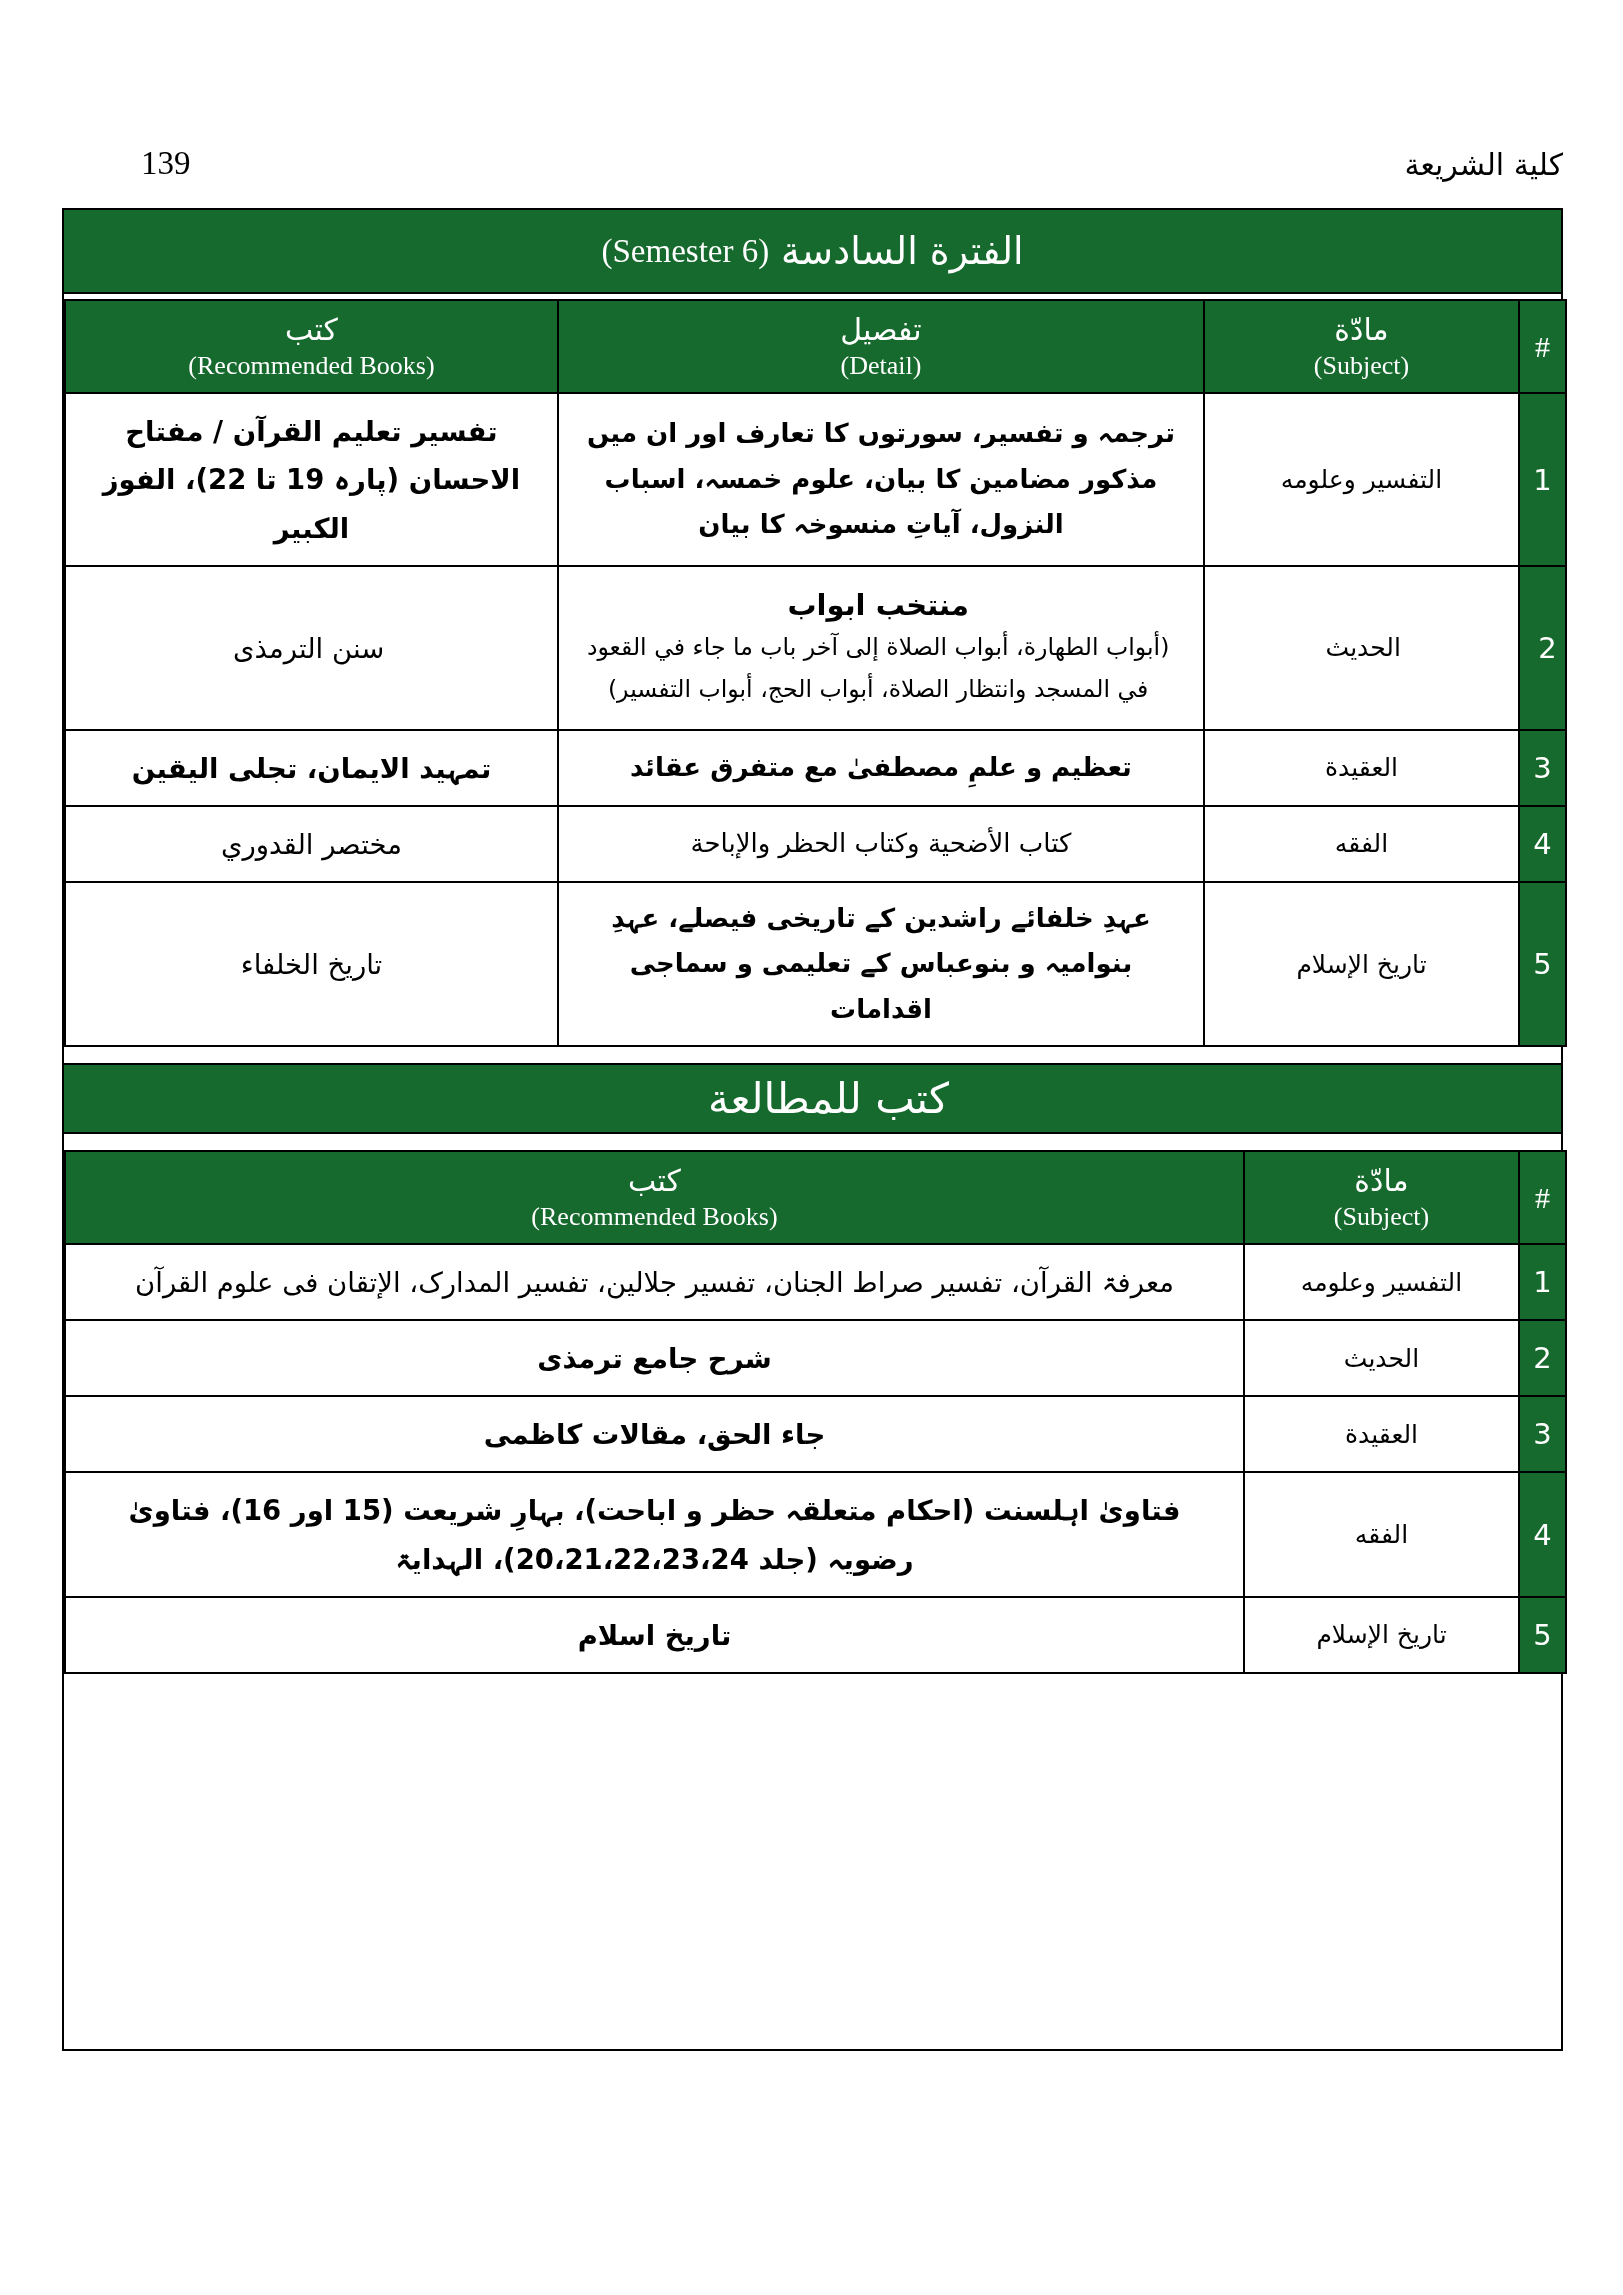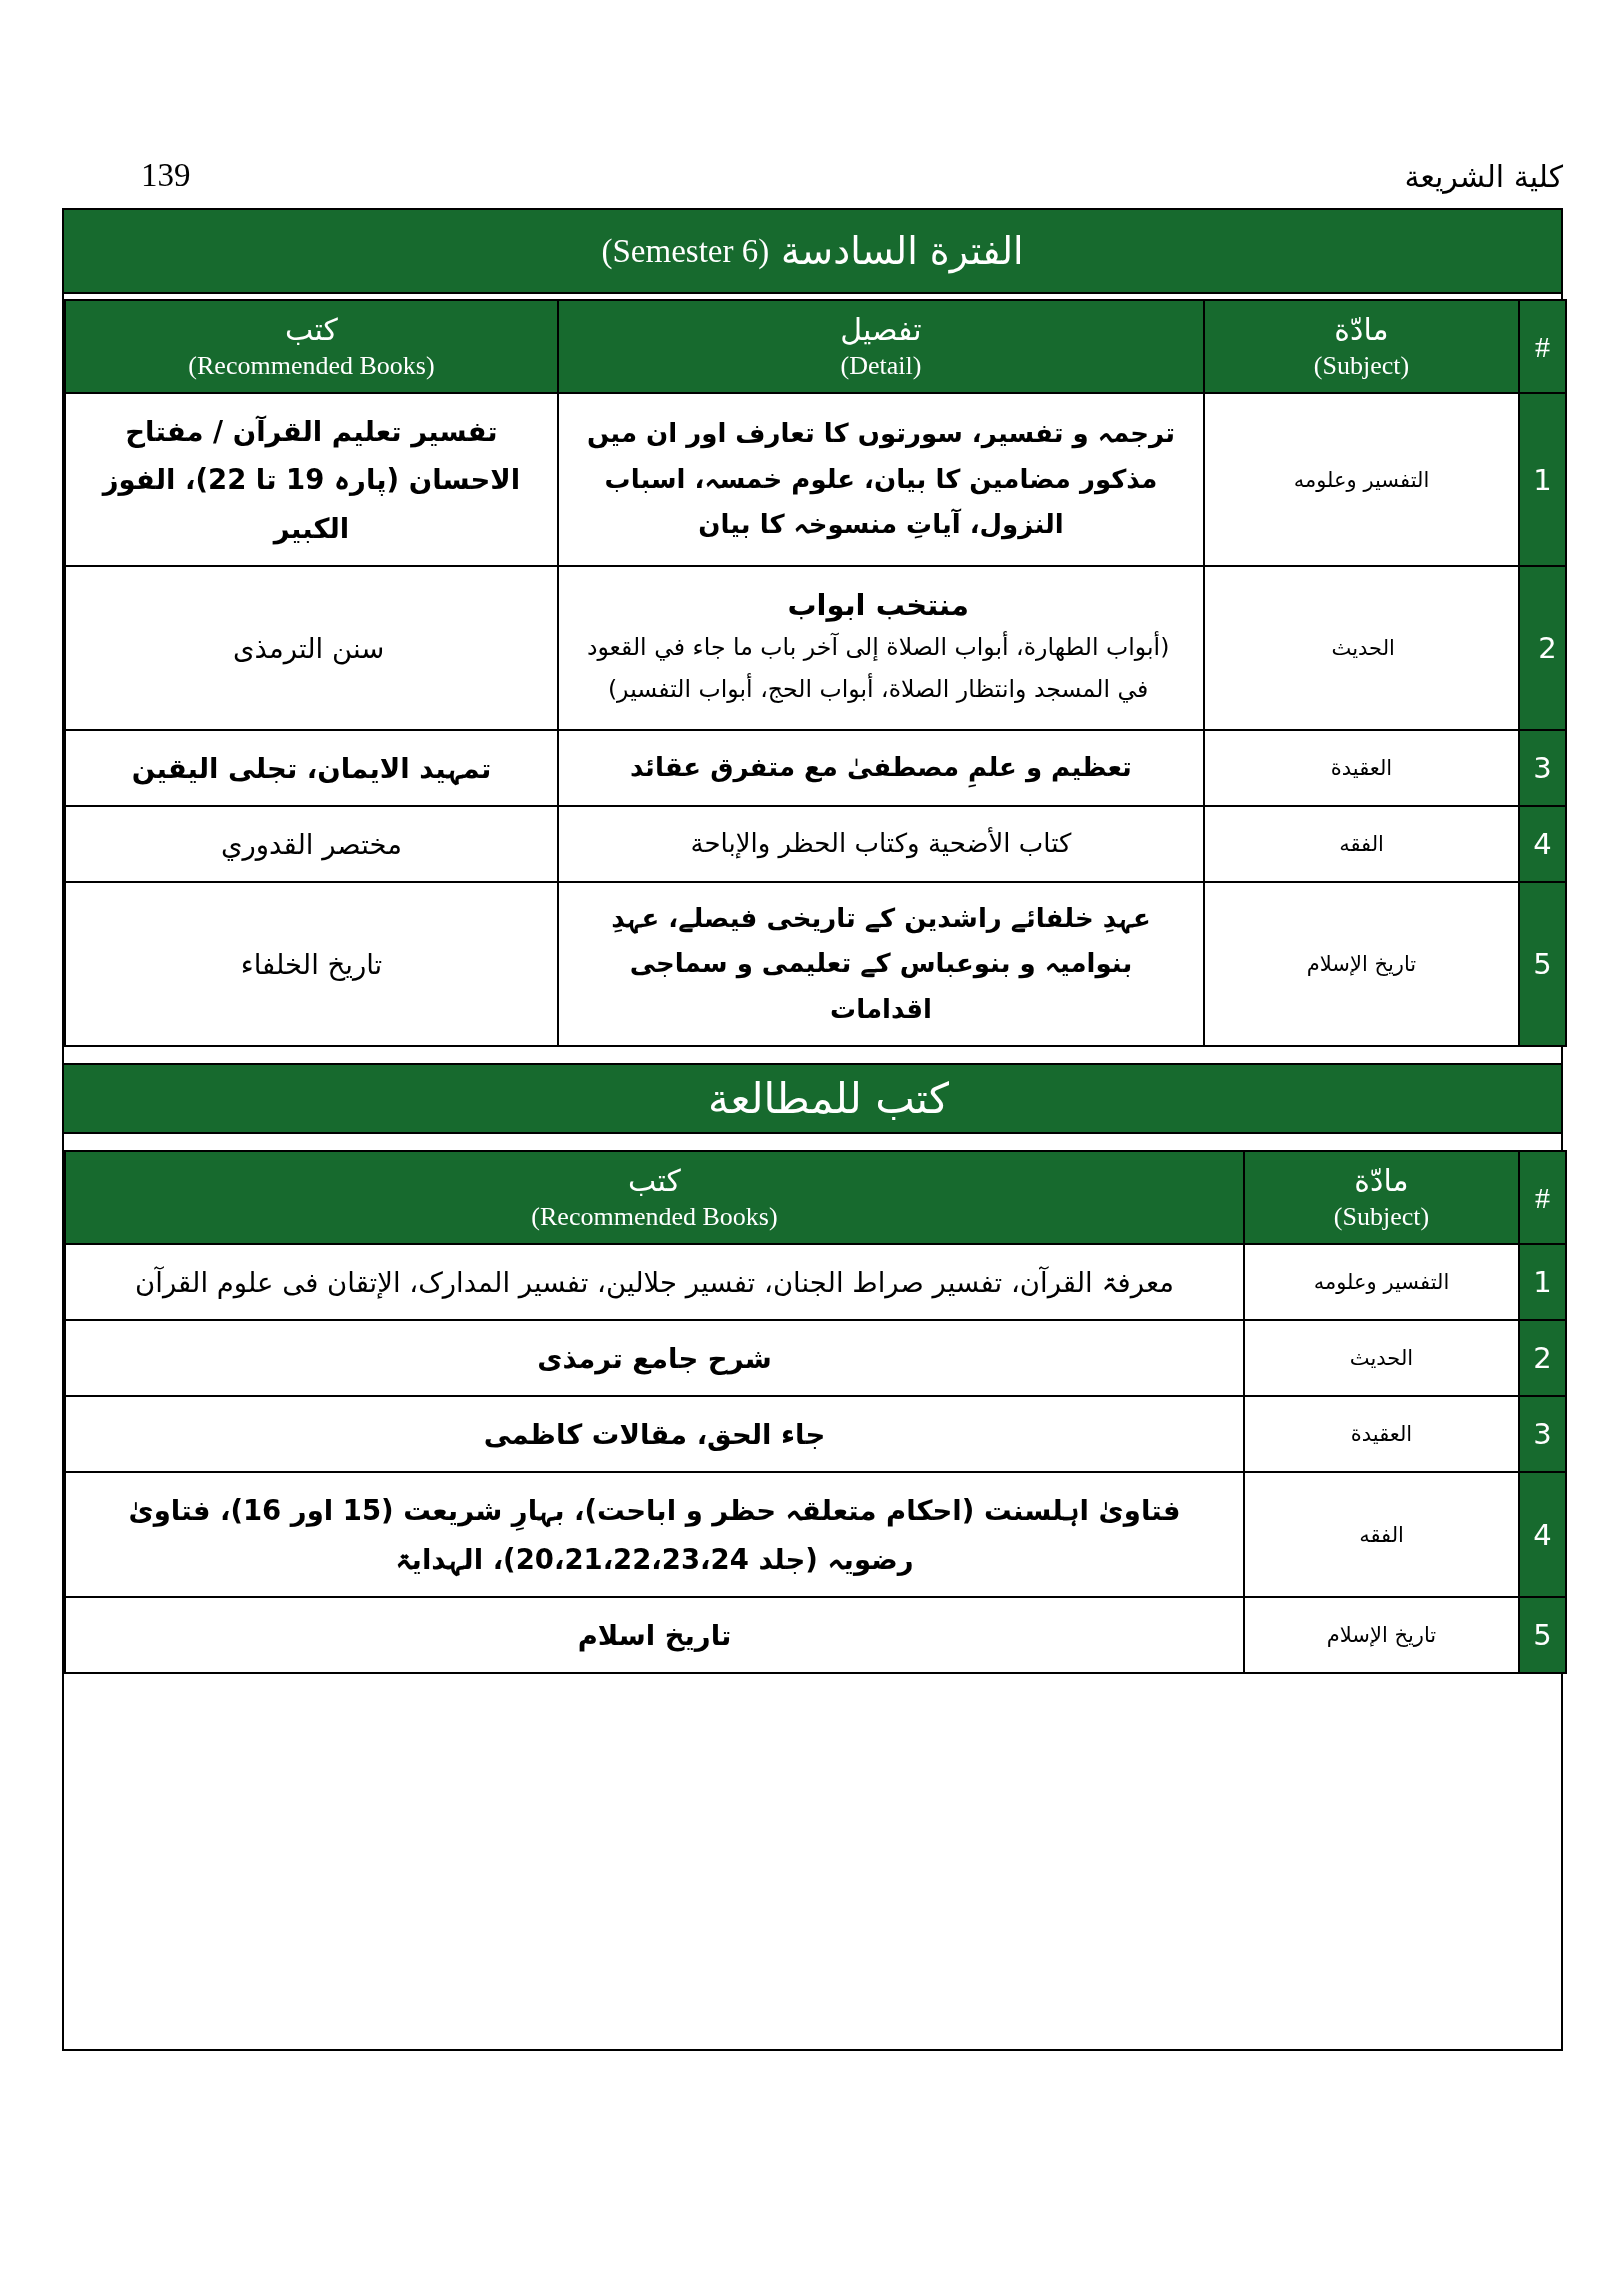--- a/index.html
+++ b/index.html
@@ -7,21 +7,21 @@
   body {
     width: 1623px; height: 2295px;
     position: relative;
     font-family: "DejaVu Sans", sans-serif;
     color: #000;
   }
   .serif { font-family: "Liberation Serif", serif; }
 
   
   .page-header {
-    position: absolute; top: 157px; left: 62px; width: 1501px;
+    position: absolute; top: 145px; left: 62px; width: 1501px;
     display: flex; justify-content: space-between; align-items: flex-end;
     direction: ltr;
   }
   .page-number { font-family: "Liberation Serif", serif; font-size: 33px; padding-left: 79px; }
   .faculty-title { font-size: 30px; direction: rtl; }
 
   
   .frame {
     position: absolute; top: 208px; left: 62px;
     width: 1501px; height: 1843px;
@@ -56,21 +56,21 @@
     background: var(--green, #176A2E);
     color: #fff;
     font-weight: normal;
     text-align: center;
   }
   th.green { padding: 9.2px 3.9px; }
   .col-ar { font-size: 30px; display: block; line-height: 1.3; }
   .col-en { font-size: 26px; display: block; line-height: 1.3; color: #fff; }
   td.num { font-size: 29px; }
 
-  td.subject { font-size: 21px; padding: 9.2px 6.5px; }
+  td.subject { font-size: 25px; padding: 9.2px 6.5px; }
   td.detail, td.books { font-size: 26px; padding: 13px 15.7px; line-height: 1.75; margin-top: 8px; }
   td.books { font-size: 27.5px; }
 
   .urdu-bold { font-weight: 700; }
   .detail-title { font-weight: 700; font-size: 29px; display: block; line-height: 1.4; }
   .detail-sub { font-size: 23.6px; display: block; line-height: 1.8; font-weight: 400; }
 
   .section-banner {
     background: var(--green, #176A2E);
     color: #fff;

